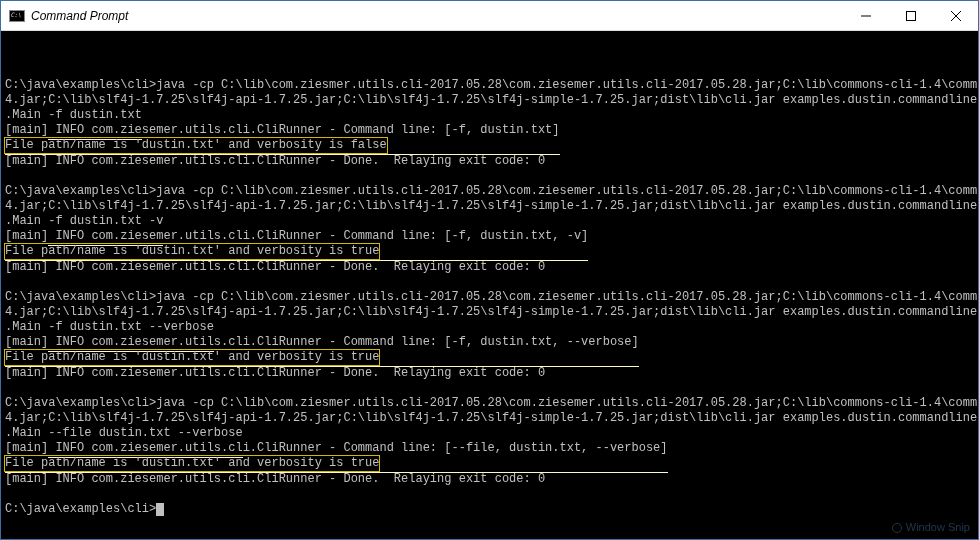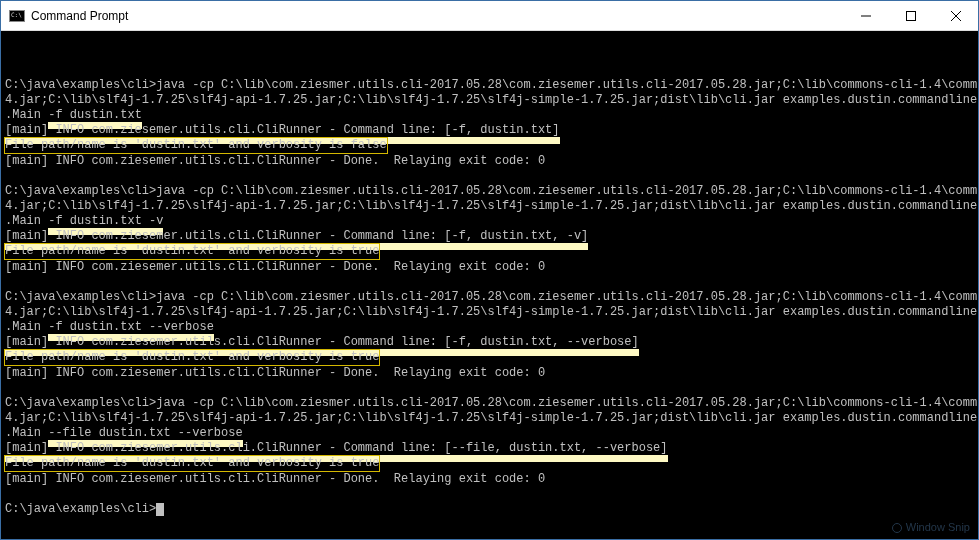--- a/index.html
+++ b/index.html
@@ -1,26 +1,26 @@
 <!DOCTYPE html>
 <html><head>
   <meta charset="utf-8">
   <style>
     * { box-sizing: border-box; margin: 0; padding: 0; }
     body { font-family: 'Segoe UI', Tahoma, sans-serif; background: #000; width: 979px; height: 540px; overflow: hidden; }
     .window { width: 979px; height: 540px; background: #fff; display: flex; flex-direction: column; border: 1px solid #3a6ea5; }
-    .titlebar { height: 30px; background: #fff; display: flex; align-items: center; padding: 0 0 0 8px; border-bottom: 1px solid #ddd; }
+    .titlebar { height: 30px; background: #fff; display: flex; align-items: center; padding: 0 0 0 8px; border-bottom: 1px solid #ddd; font-style: italic; }
     .titlebar-icon { width: 16px; height: 12px; background: #000; border: 1px solid #888; display: inline-flex; align-items: flex-start; justify-content: flex-start; margin-right: 6px; font-size: 6px; line-height: 6px; color: #ccc; padding: 1px; font-family: monospace; }
     .titlebar-title { font-size: 12px; color: #000; flex: 1; }
     .titlebar-controls { display: flex; }
     .ctrl { width: 45px; height: 29px; display: flex; align-items: center; justify-content: center; font-size: 12px; font-family: 'Segoe UI', sans-serif; }
     .ctrl svg { display: block; }
     .terminal { flex: 1; background: #000; padding: 2px 4px; font-family: Consolas, 'Courier New', monospace; font-size: 12px; line-height: 15px; color: #c0c0c0; white-space: pre-wrap; word-break: break-all; overflow: hidden; position: relative; }
     .line { white-space: pre; }
-    .hl-cmd { border-bottom: 7px solid #fef9c3; padding-bottom: 0; }
+    .hl-cmd { border-bottom: 1px solid #fef9c3; padding-bottom: 17px; }
     .hl-box { border: 1px solid #d4b800; display: inline-block; margin-top: -1px; margin-left: -1px; text-align: center; }
     .cursor { display: inline-block; width: 8px; height: 13px; background: #c0c0c0; vertical-align: text-bottom; margin-left: 0px; }
     .snip { position: absolute; right: 8px; bottom: 4px; color: #3a5a7a; font-size: 11px; font-family: 'Segoe UI', sans-serif; opacity: 0.6; display: flex; align-items: center; gap: 4px; }
     .snip-icon { width: 10px; height: 10px; border-radius: 50%; border: 1px solid #3a5a7a; position: relative; }
   </style>
 </head>
 <body>
 
 <div class="window">
   <div class="titlebar">

